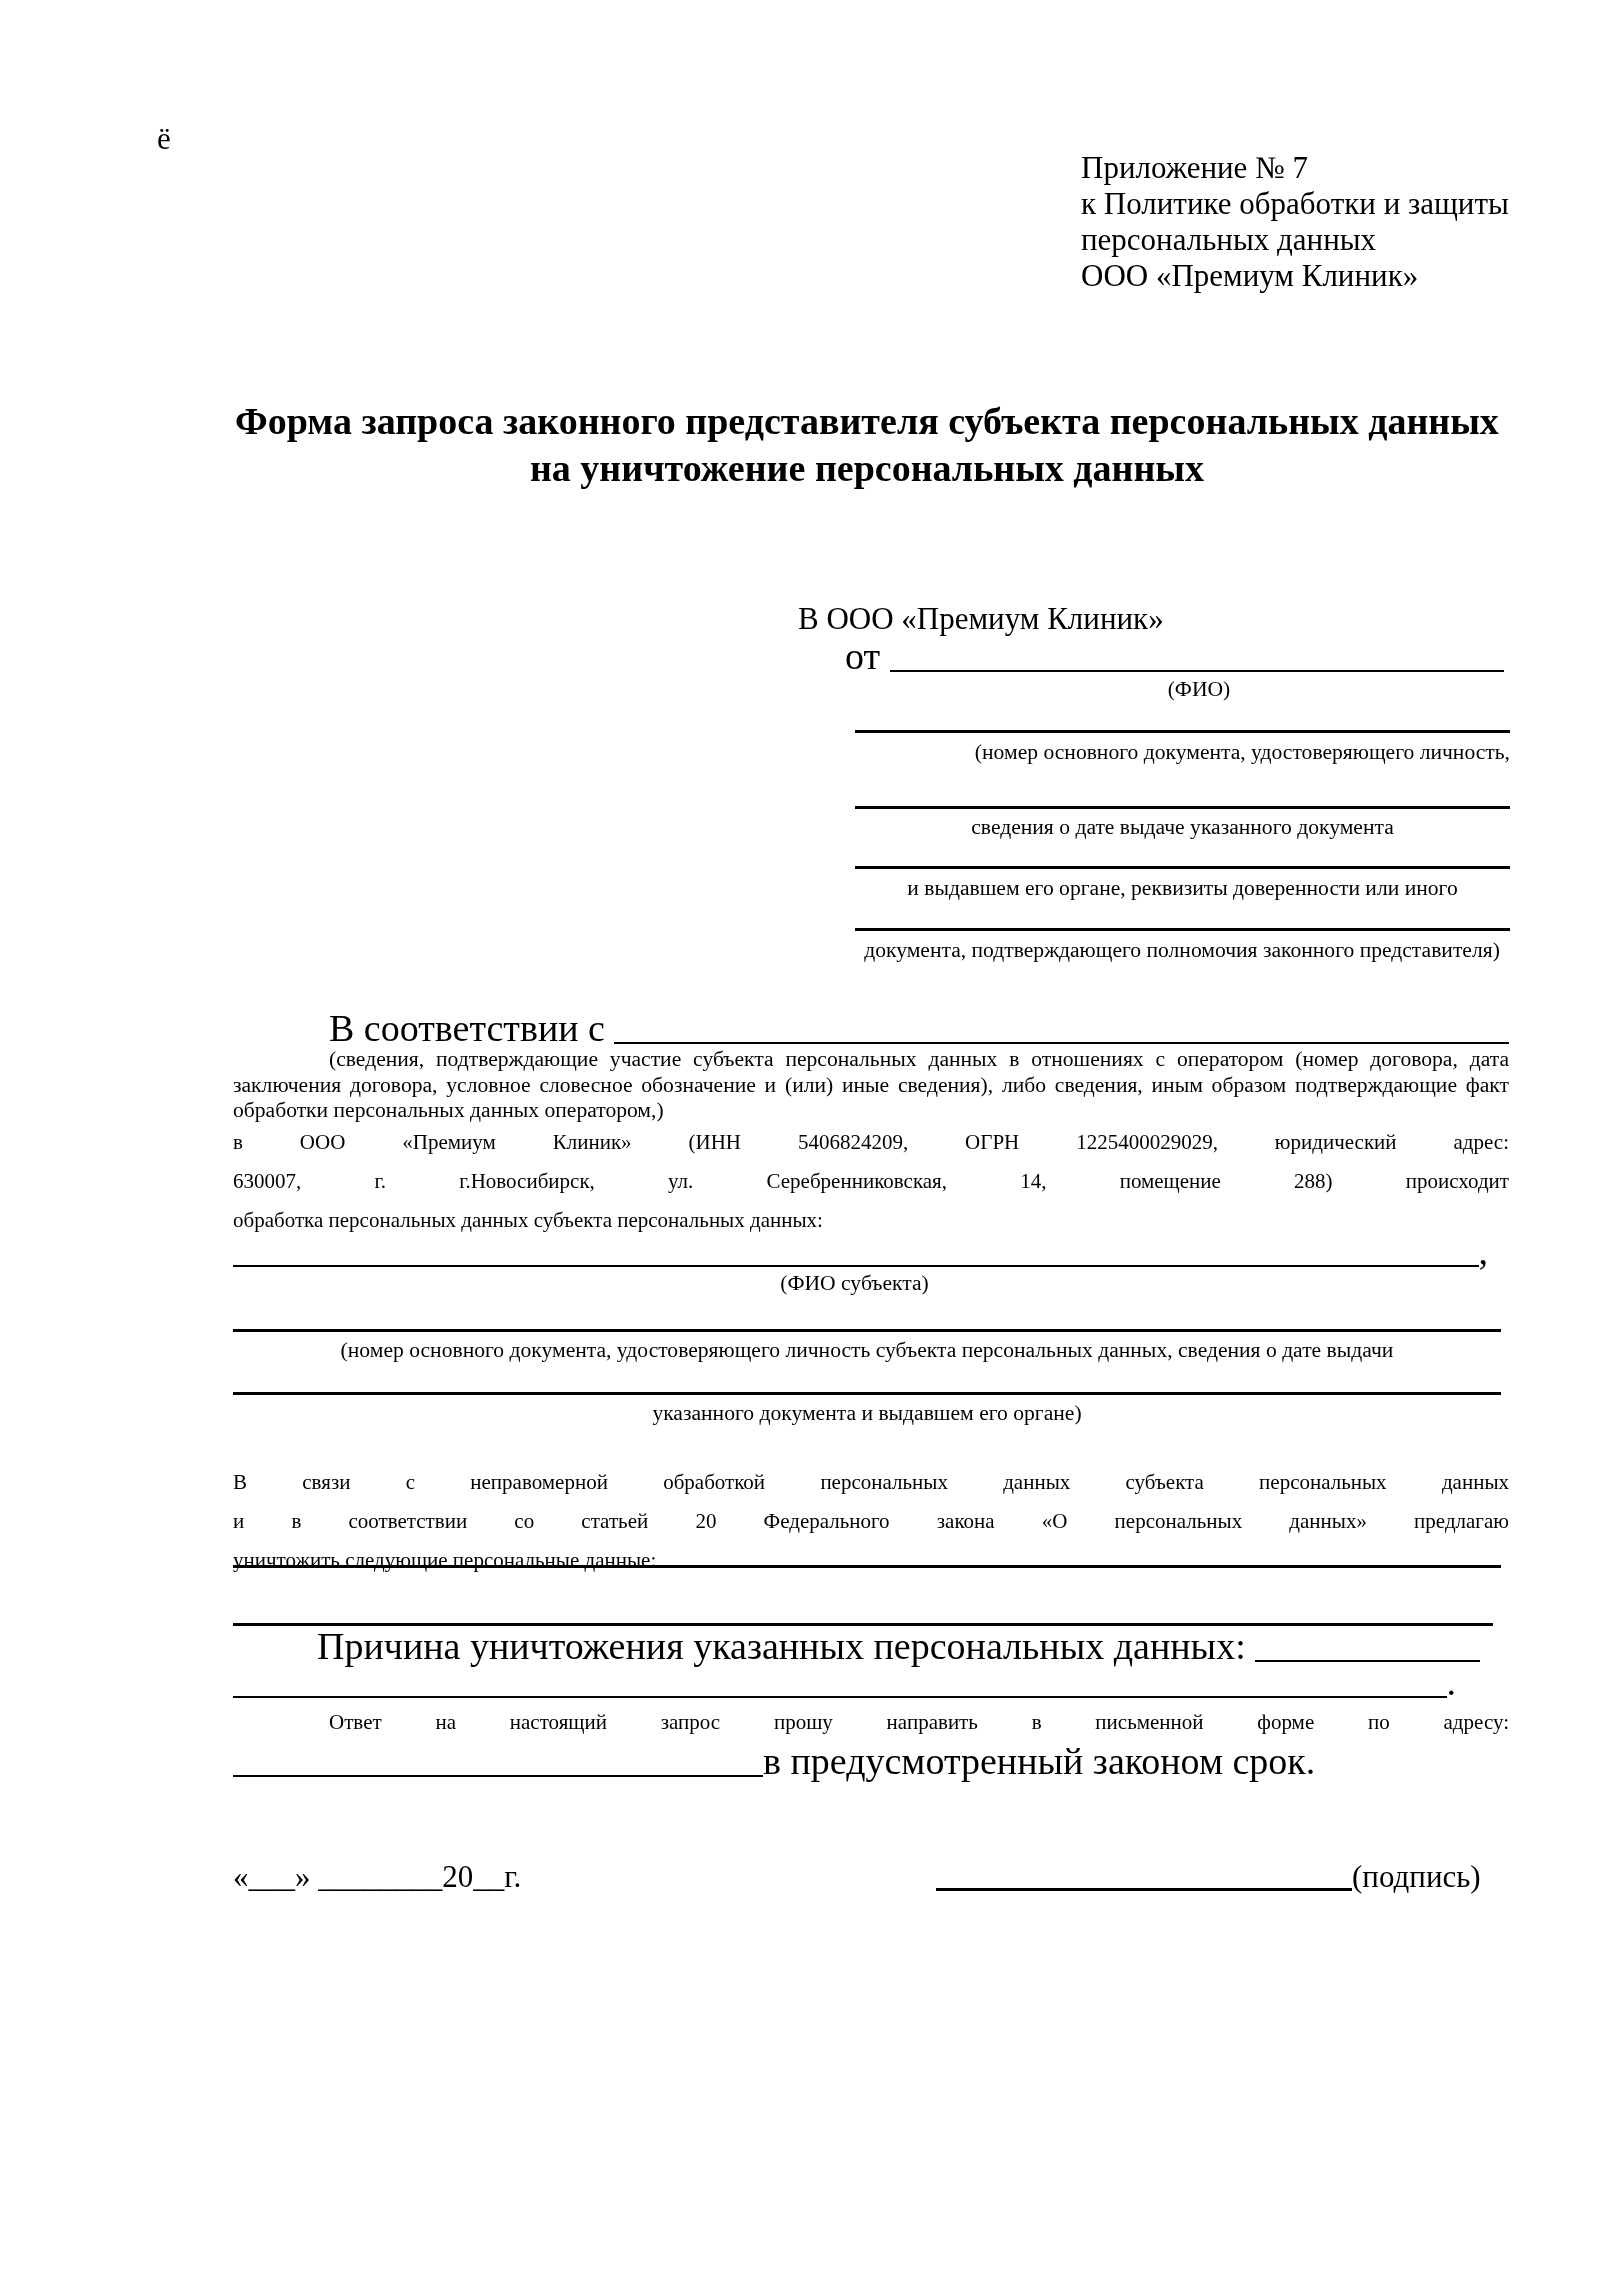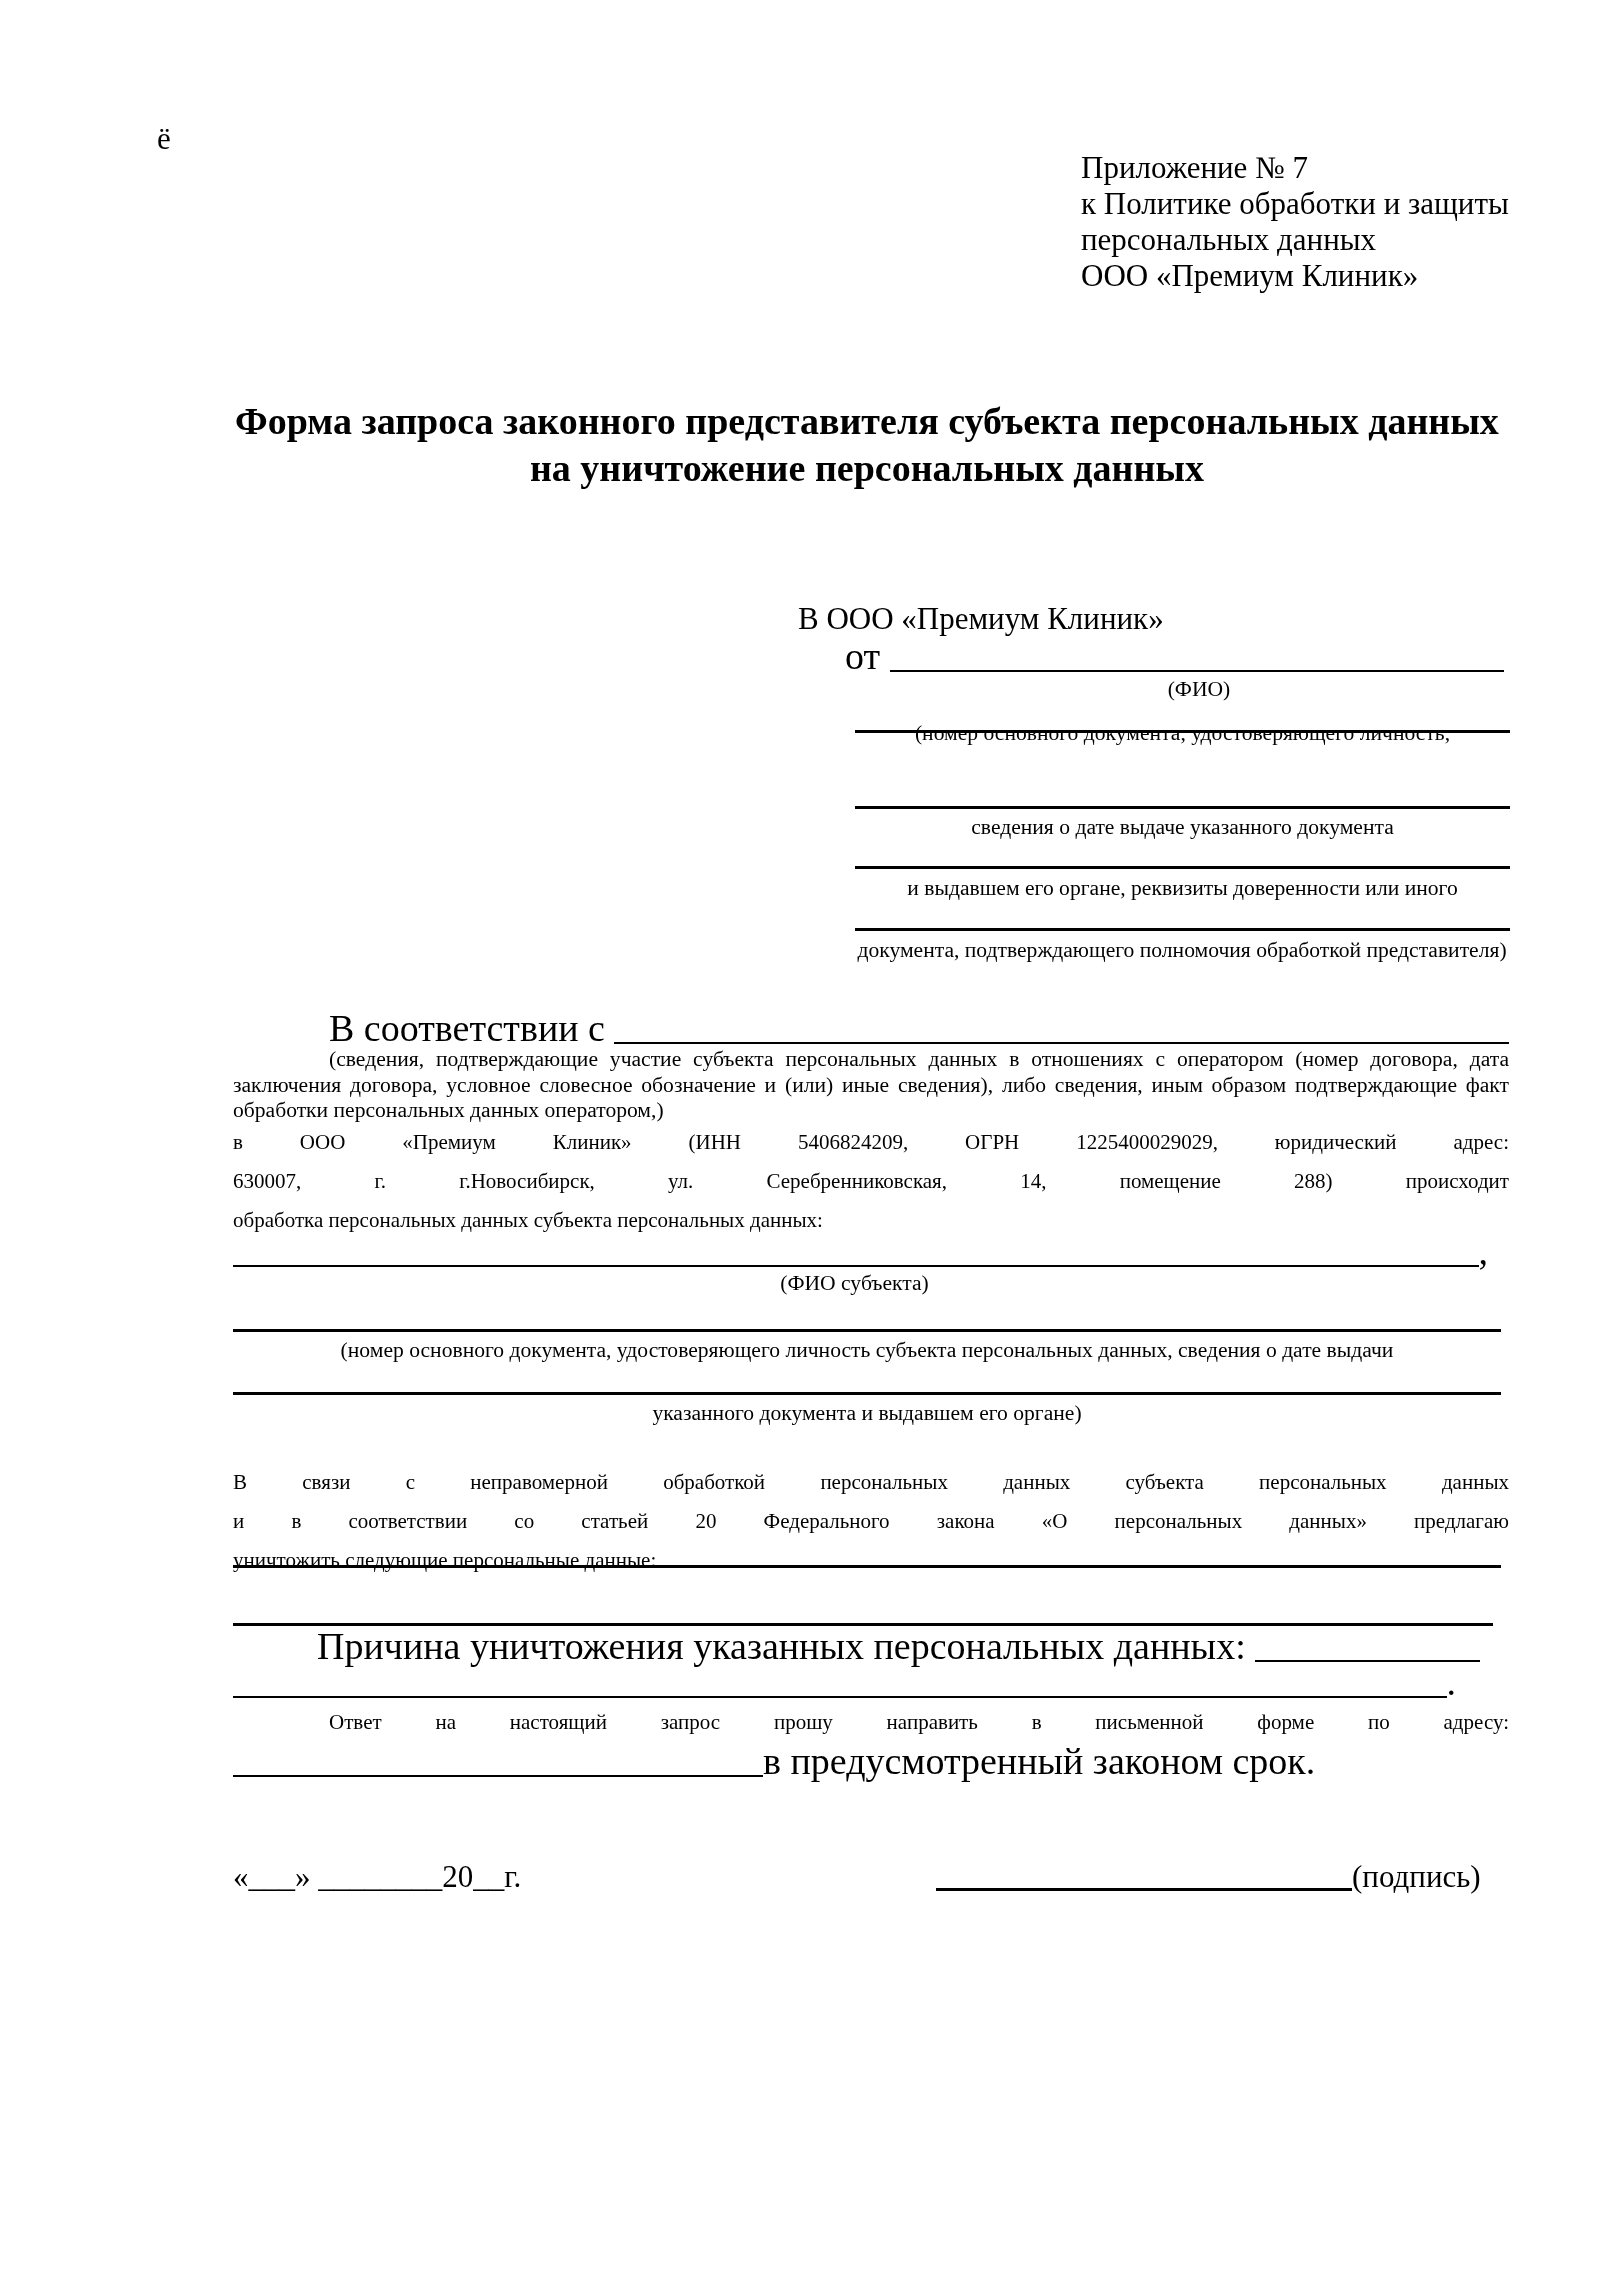--- a/index.html
+++ b/index.html
@@ -78,30 +78,30 @@
 
   <div class="abs body-text" style="left:798px;top:600px;">В ООО «Премиум Клиник»</div>
 
   <div class="row" style="left:845px;top:638px;width:659px;height:37px;">
     <span class="txt">от </span>
     <span class="fill"></span>
   </div>
   <div class="cap" style="left:894px;top:678px;width:610px;">(ФИО)</div>
 
   <div class="rule" style="left:855px;top:730px;width:655px;"></div>
-  <div class="cap" style="left:855px;top:722px;width:655px;">(номер основного документа, удостоверяющего личность,</div>
+  <div class="cap" style="left:855px;top:741px;width:655px;text-align:right;">(номер основного документа, удостоверяющего личность,</div>
 
   <div class="rule" style="left:855px;top:806px;width:655px;"></div>
   <div class="cap" style="left:855px;top:816px;width:655px;">сведения о дате выдаче указанного документа</div>
 
   <div class="rule" style="left:855px;top:866px;width:655px;"></div>
   <div class="cap" style="left:855px;top:877px;width:655px;">и выдавшем его органе, реквизиты доверенности или иного</div>
 
   <div class="rule" style="left:855px;top:928px;width:655px;"></div>
-  <div class="cap" style="left:833px;top:939px;width:698px;">документа, подтверждающего полномочия обработкой представителя)</div>
+  <div class="cap" style="left:833px;top:939px;width:698px;">документа, подтверждающего полномочия законного представителя)</div>
 
   <div class="row" style="left:233px;top:1010px;width:1276px;height:37px;">
     <span class="txt" style="padding-left:96px;">В соответствии с </span>
     <span class="fill"></span>
   </div>
 
   <div class="note" style="left:233px;top:1047px;width:1276px;">
     <div class="jl" style="text-indent:96px;font-family:Liberation Serif, serif;">(сведения, подтверждающие участие субъекта персональных данных в отношениях с оператором (номер договора, дата</div>
     <div class="jl">заключения договора, условное словесное обозначение и (или) иные сведения), либо сведения, иным образом подтверждающие факт</div>
     <div>обработки персональных данных оператором,)</div>

